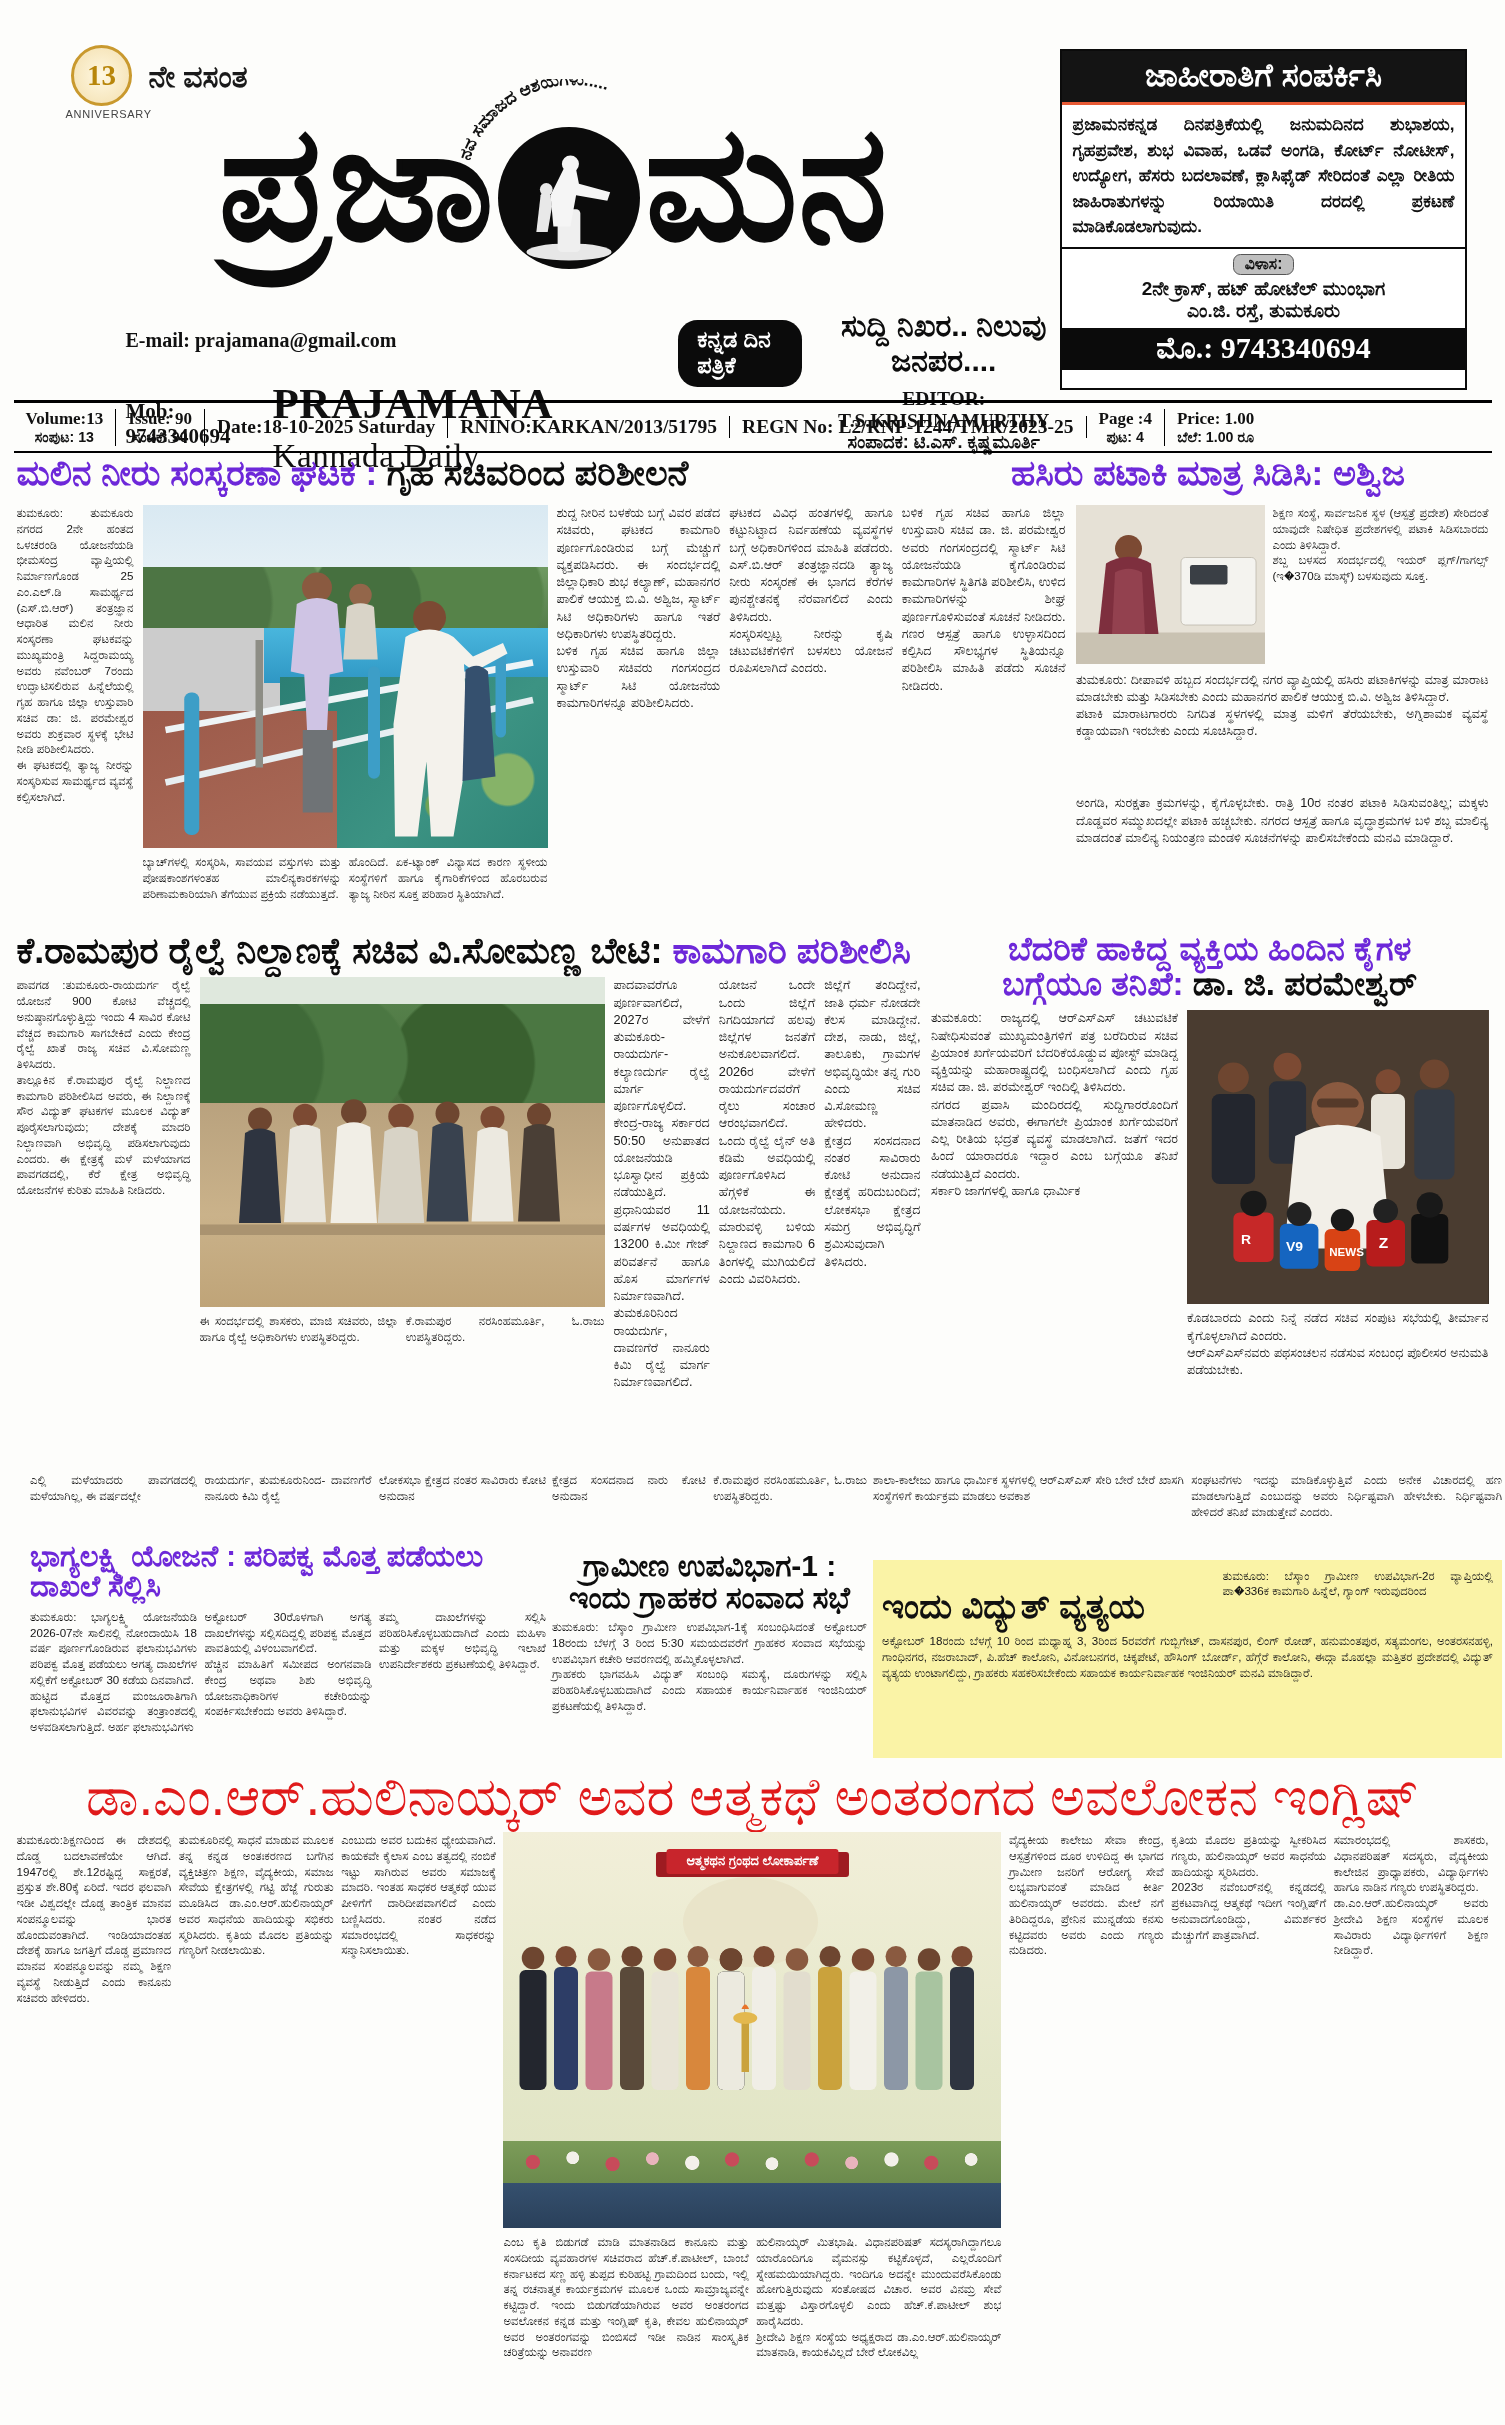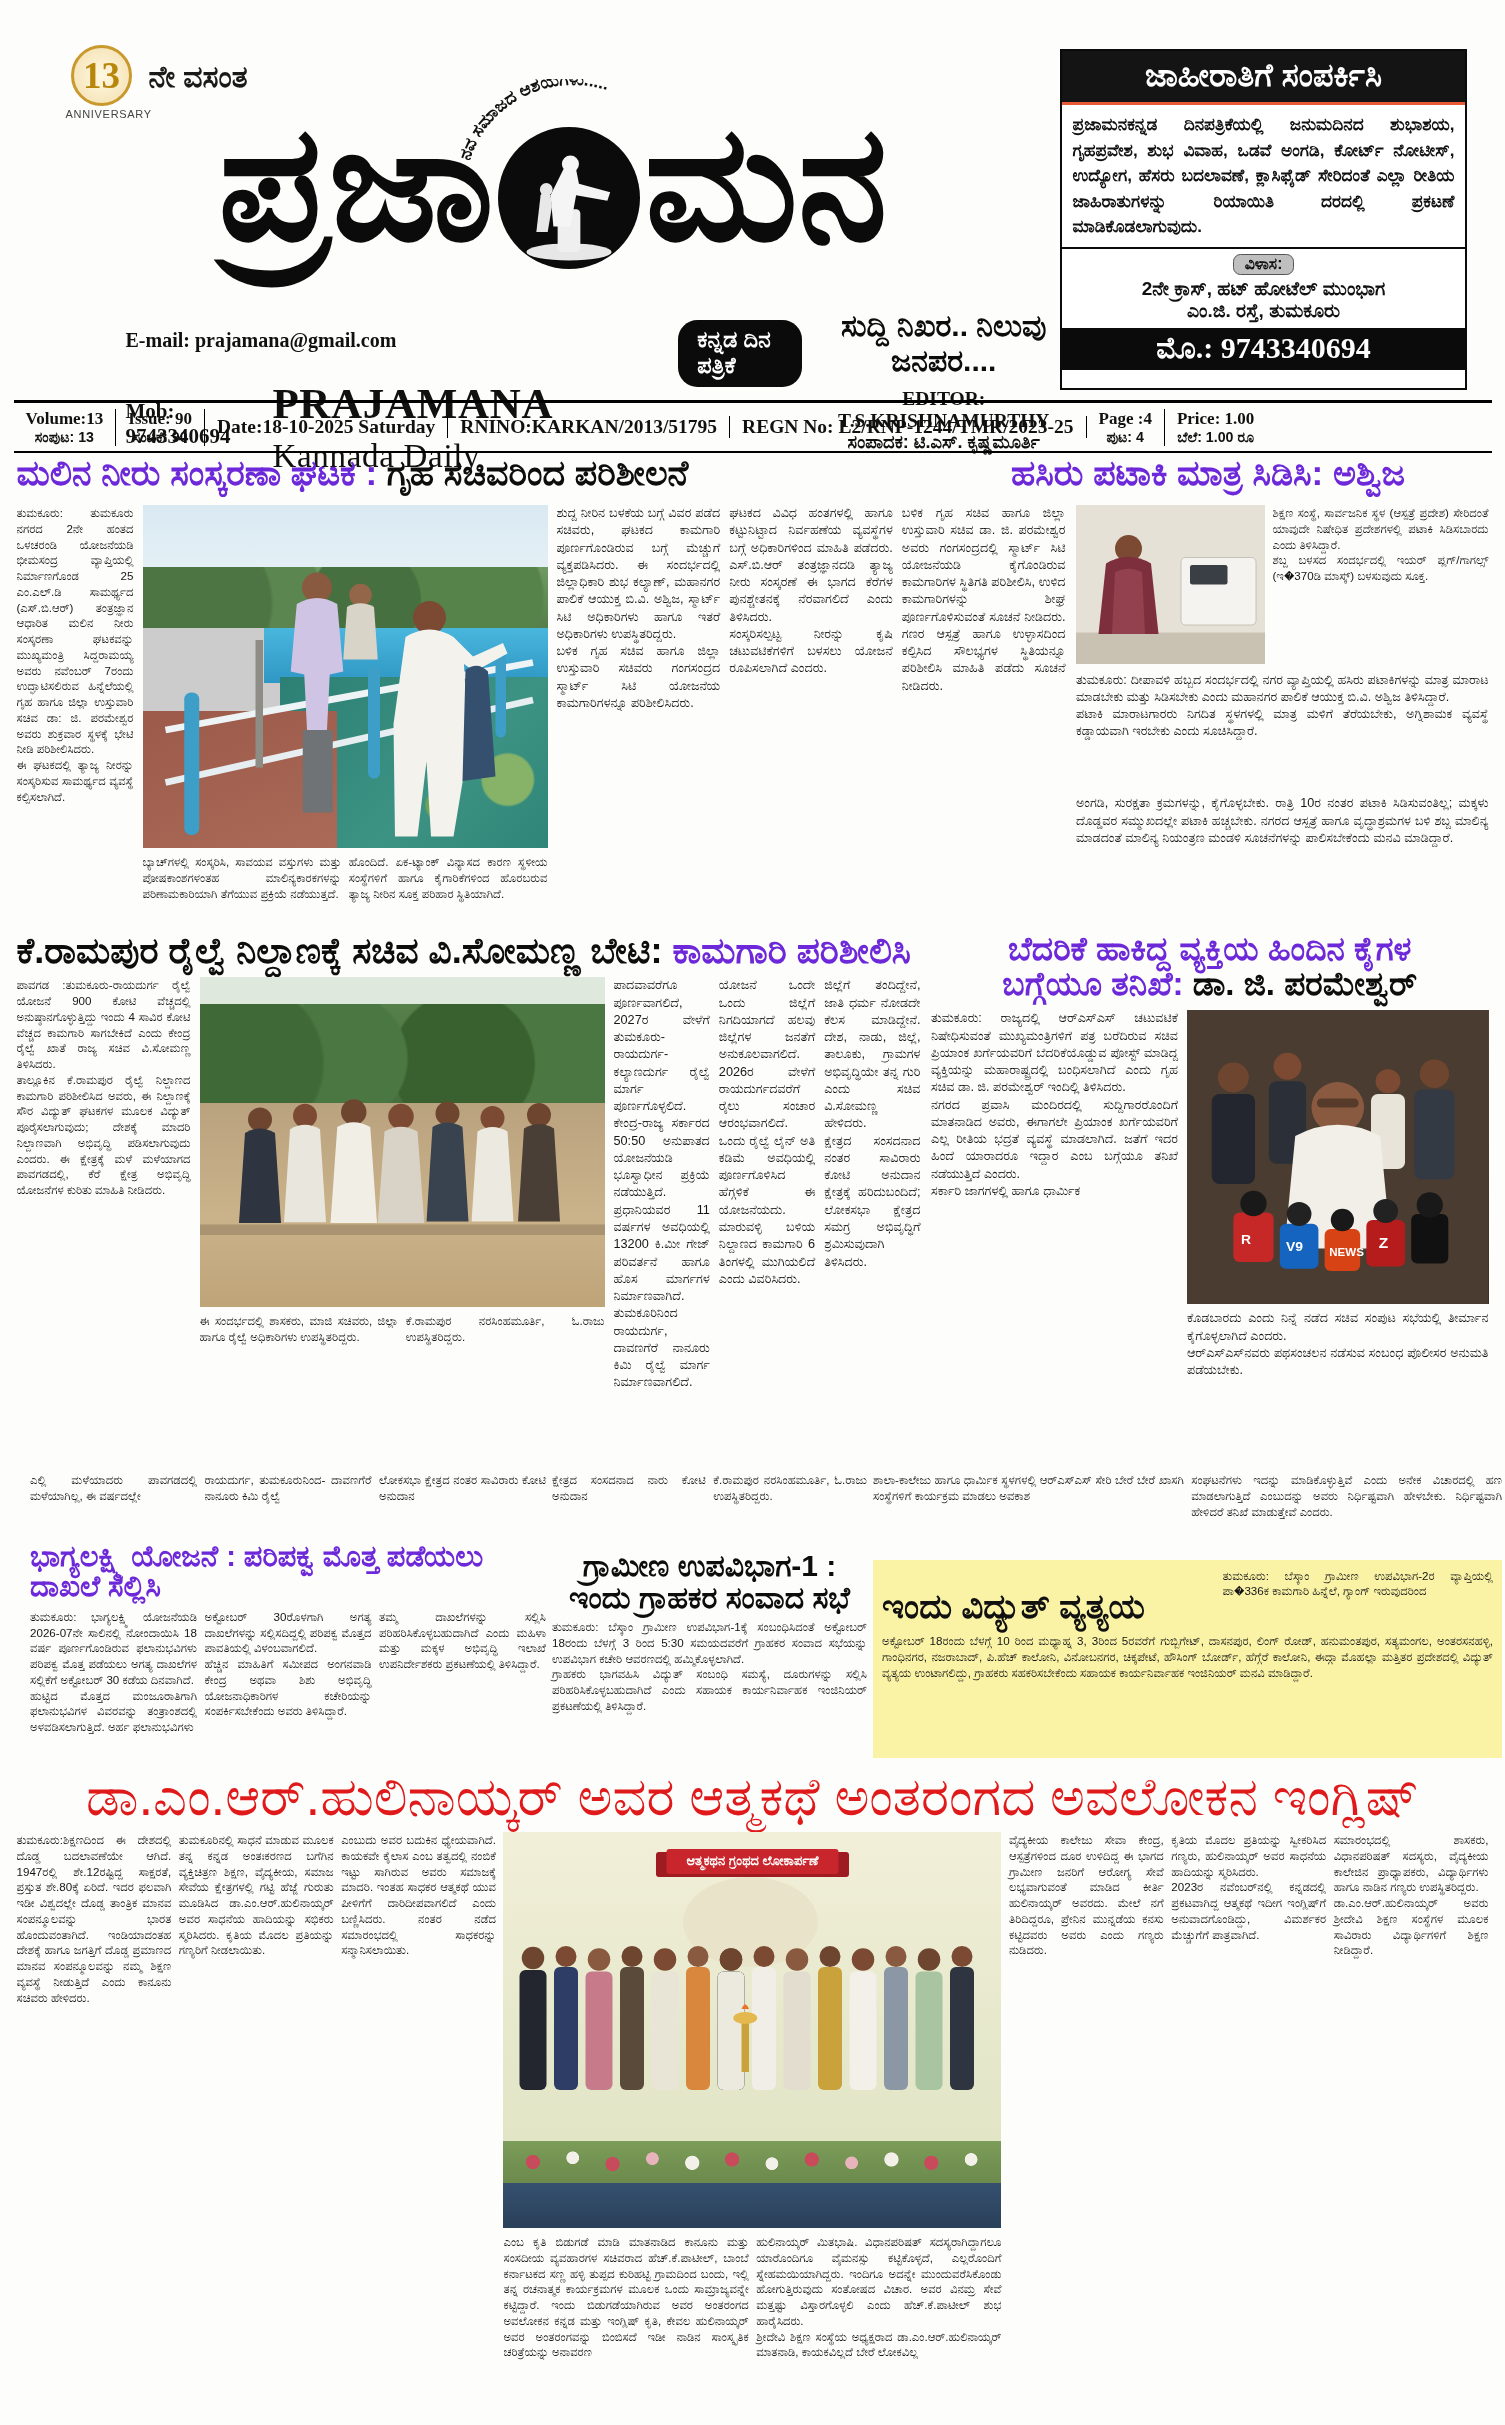--- a/index.html
+++ b/index.html
@@ -5,21 +5,21 @@
   html,body{margin:0;padding:0;background:#888;}
   #page{position:relative;width:1505px;height:2426px;background:#fdfdfb;font-family:"Liberation Sans",sans-serif;color:#111;overflow:hidden;margin:0 auto;}
   .abs{position:absolute;}
   .txt{font-size:12.7px;line-height:1.36;text-align:justify;white-space:pre-line;color:#151515;}
   .txt.small{font-size:11.6px;}
   .col{flex:1;min-width:0;}
   .flex{display:flex;}
   
   #header{top:15px;left:13.5px;width:1064px;height:379px;}
   .anniv{position:absolute;top:30px;left:52px;width:72px;text-align:center;}
-  .anniv .ring{width:55px;height:55px;margin:0 auto;border:3.7px solid #c9992e;border-radius:50%;display:flex;align-items:center;justify-content:center;font-family:"Liberation Serif",serif;font-size:37px;font-weight:bold;color:#b8860b;background:radial-gradient(#fff8e2,#f3dfae);}
+  .anniv .ring{width:55px;height:55px;margin:0 auto;border:3.7px solid #c9992e;border-radius:50%;display:flex;align-items:center;justify-content:center;font-family:"Liberation Serif",serif;font-size:29px;font-weight:bold;color:#b8860b;background:radial-gradient(#fff8e2,#f3dfae);}
   .anniv .sub{font-size:11px;letter-spacing:0.7px;color:#444;margin-top:1.5px;}
   .anniv-kn{position:absolute;top:45px;left:135px;font-size:30px;font-weight:bold;color:#1a1a1a;}
   .masthead{position:absolute;top:82px;left:22.5px;width:1034px;height:210px;}
   .masthead .word{font-size:161px;font-weight:bold;color:#0b0b0b;font-family:"DejaVu Sans",sans-serif;line-height:1;}
   .mast-flex{display:flex;align-items:center;justify-content:center;gap:4.5px;}
   .mast-circle{width:142px;height:142px;border-radius:50%;background:#0b0b0b;position:relative;flex:0 0 auto;margin-top:30px;}
   .arc-slogan{position:absolute;top:-48px;left:-45px;width:240px;height:90px;}
   .subline{position:absolute;top:294px;left:112px;width:944px;}
   .email{font-size:20px;font-weight:bold;font-family:"Liberation Serif",serif;}
   .kn-badge{display:inline-block;background:#0b0b0b;color:#fff;font-size:22.5px;font-weight:bold;padding:7.5px 19.5px;border-radius:19.5px;}

